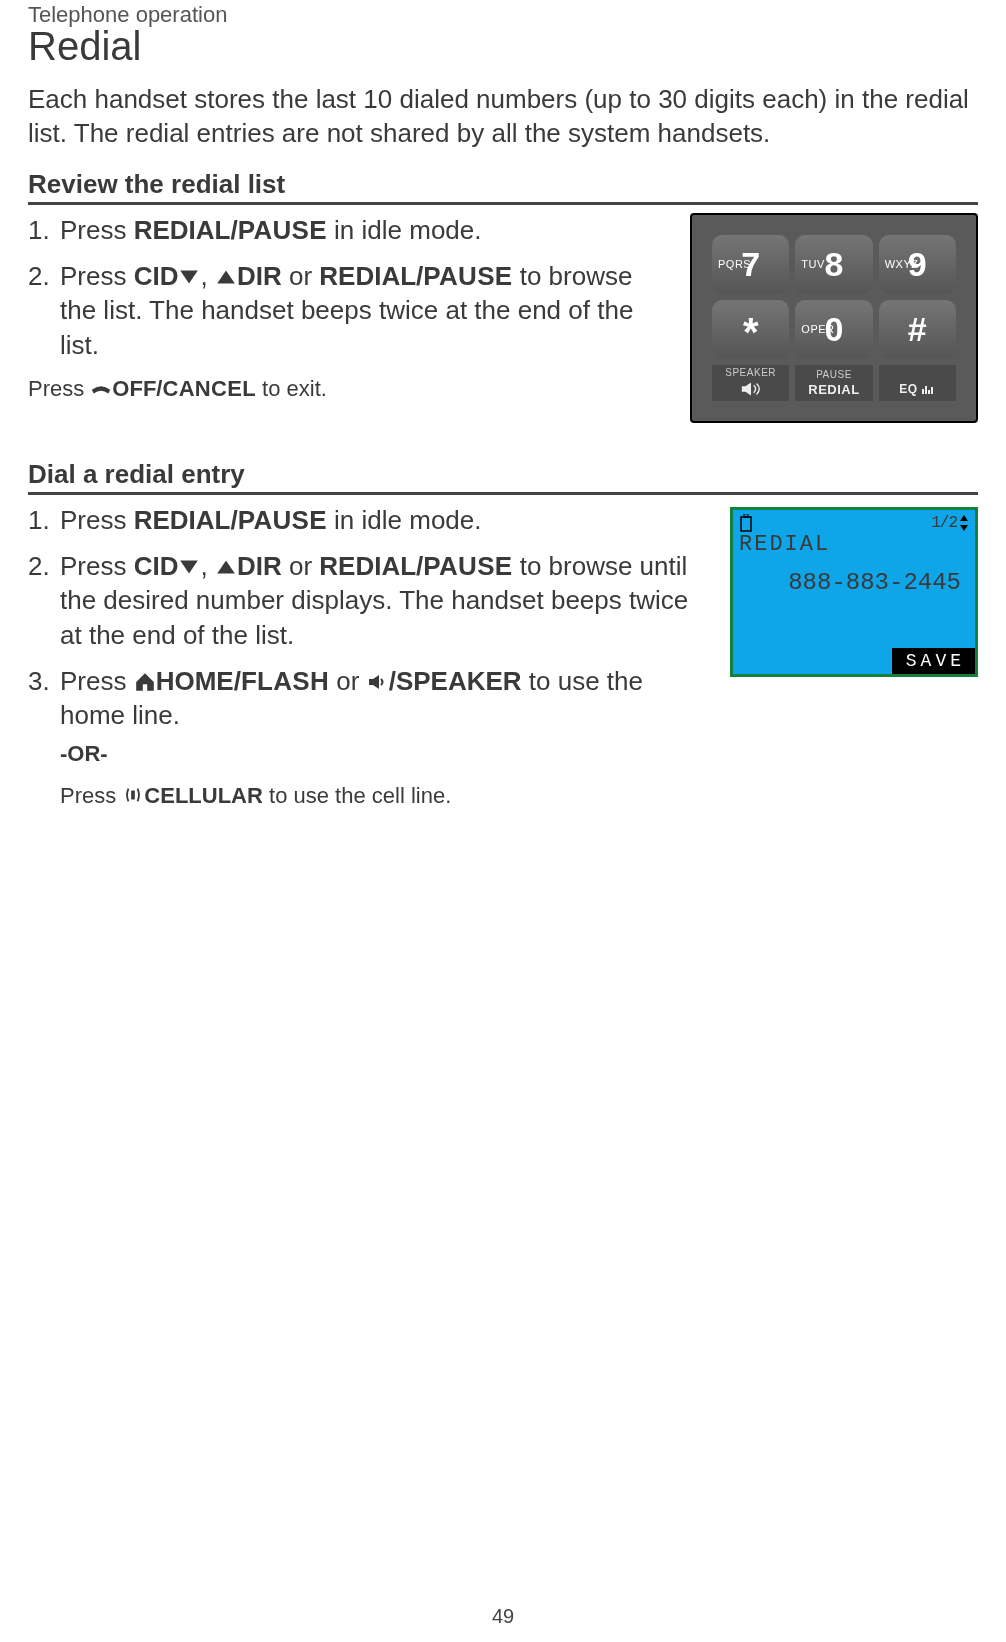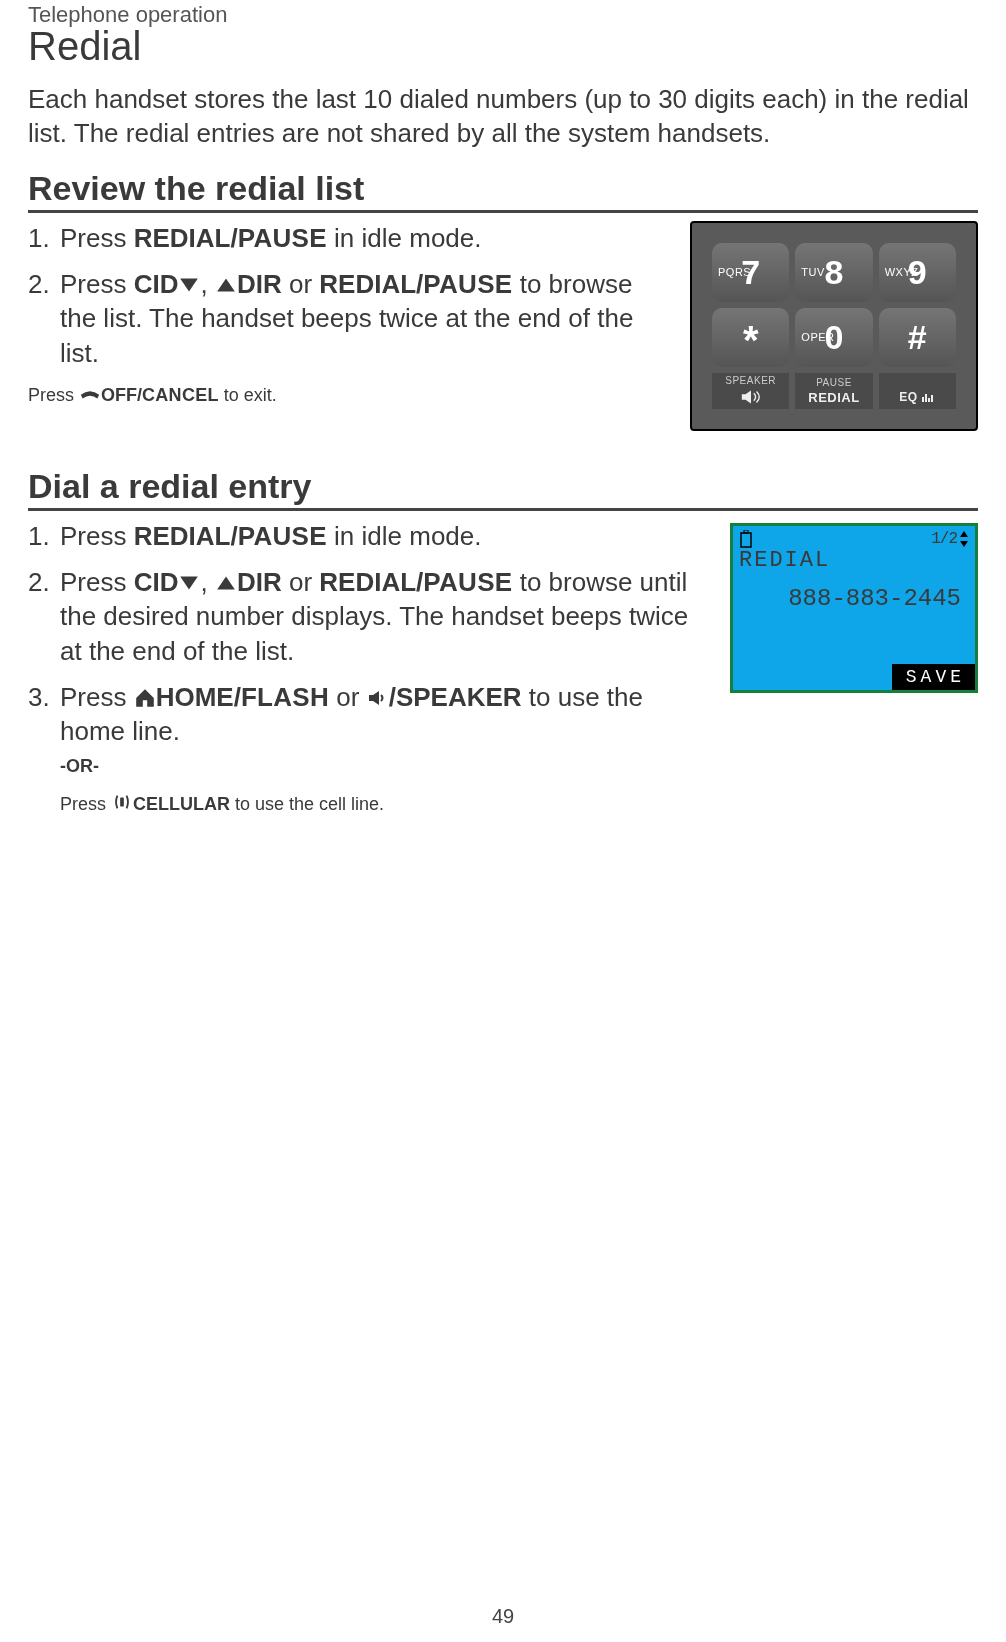--- a/index.html
+++ b/index.html
@@ -23,21 +23,21 @@
     margin-top: -4px;
     margin-bottom: 14px;
   }
   .intro {
     font-size: 26px;
     line-height: 1.3;
     color: #3a3a3a;
     margin-bottom: 18px;
   }
   .section-title {
-    font-size: 34px;
+    font-size: 26px;
     font-weight: 700;
     border-bottom: 3px solid #444;
     padding-bottom: 2px;
     margin-bottom: 8px;
   }
   .row { display: flex; gap: 20px; justify-content: center; }
   .col-text { flex: 1; }
   ol {
     list-style: none;
     counter-reset: item;
@@ -50,21 +50,21 @@
     padding-left: 32px;
     position: relative;
   }
   ol > li::before {
     content: counter(item) ".";
     position: absolute;
     left: 0;
     top: 0;
   }
   .plain {
-    font-size: 18px;
+    font-size: 22px;
     line-height: 1.32;
     margin-top: 4px;
     margin-bottom: 12px;
   }
   .b { font-weight: 700; }
   .sc { font-variant: small-caps; font-weight: 700; letter-spacing: 0.3px; }
   .icon {
     display: inline-block;
     vertical-align: -3px;
     width: 22px; height: 22px;

